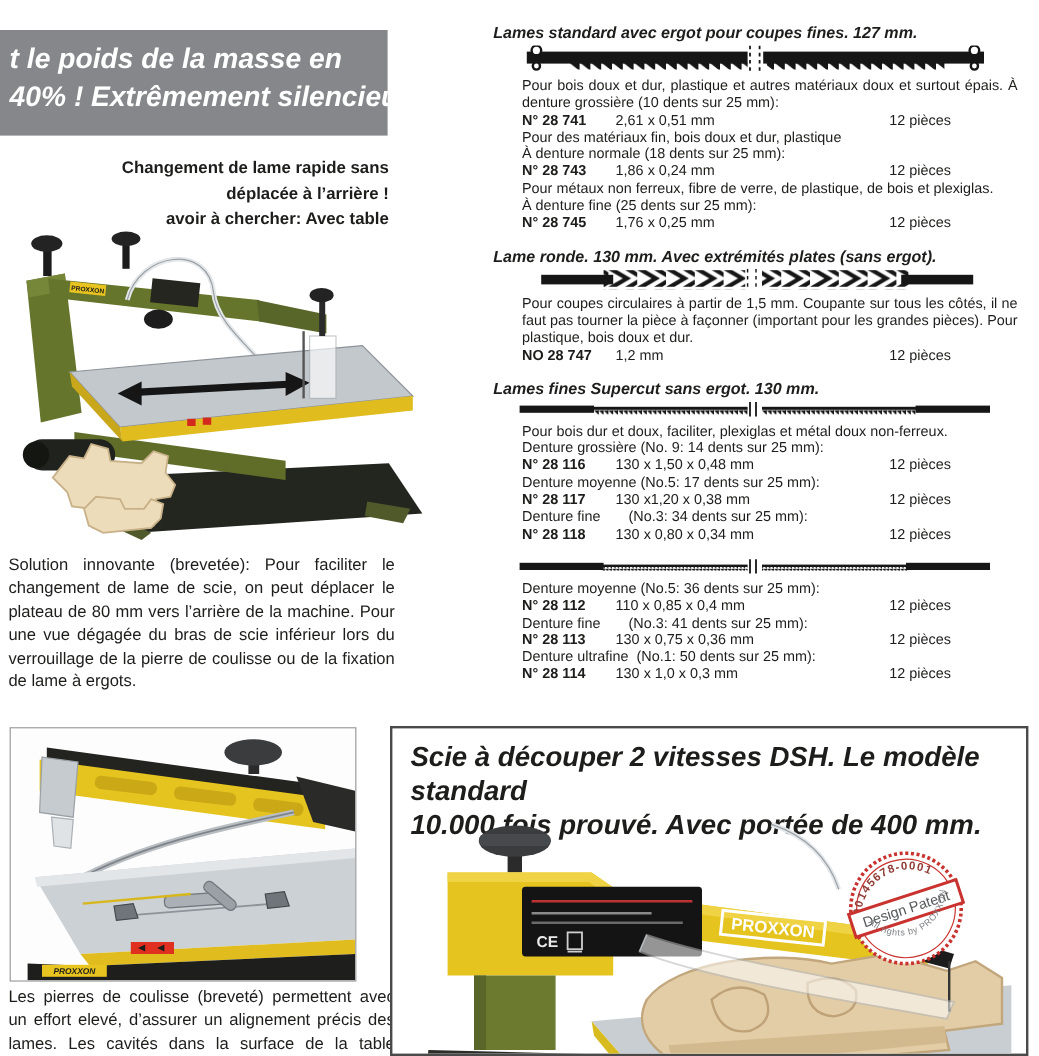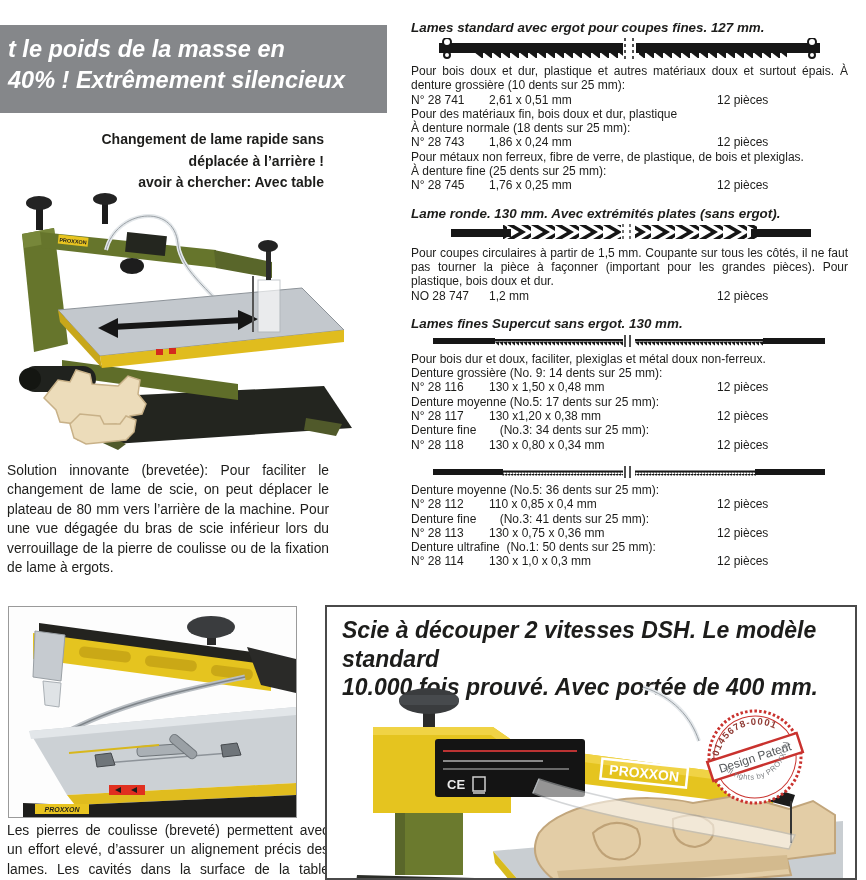--- a/index.html
+++ b/index.html
@@ -4,21 +4,21 @@
 <style>
   * { margin:0; padding:0; box-sizing:border-box; }
   html,body { background:#fff; }
   #page {
     position:relative; width:866px; height:880px; overflow:hidden;
     background:#fff; color:#1d1d1b;
     font-family:"Liberation Sans", sans-serif;
   }
   
   #banner {
-    position:absolute; left:0; top:25px; width:387px; height:88px;
+    position:absolute; left:0; top:25px; width:323px; height:88px;
     background:#85878a; color:#fff; padding:9px 6px 0 8px;
     font-weight:bold; font-style:italic; font-size:23.5px; line-height:31px;
     white-space:nowrap;
   }
   #headline {
     position:absolute; left:0; top:129px; width:324px;
     text-align:right; font-weight:bold; 
     font-size:14px; line-height:21.5px; color:#1d1d1b;
   }
   #photo1 { position:absolute; left:6px; top:192px; width:354px; height:264px; }
@@ -33,24 +33,24 @@
     border:1px solid #9a9a9a; background:#fff; overflow:hidden;
   }
   
   #rightcol { position:absolute; left:411px; top:20px; width:437px; }
   .section { margin-bottom:13px; }
   .sec-title {
     font-weight:bold; font-style:italic; font-size:13.4px; line-height:16px;
     margin-bottom:2px; color:#1d1d1b;
   }
   .blade { display:block; margin:2px 0 4px 0; }
-  .sec-lines { font-size:12px; line-height:14.3px; }
+  .sec-lines { font-size:12px; line-height:14.3px;margin-left:24px; }
   .txt { text-align:justify; }
   .prow { position:relative; }
-  .pno { display:inline-block; width:78px; font-weight:normal; }
+  .pno { display:inline-block; width:78px; font-weight:bold; }
   .pqty { position:absolute; left:306px; top:0; }
   
   #dsh-box {
     position:absolute; left:325px; top:605px; width:532px; height:275px;
     border:2px solid #4a4a4a; background:#fff; overflow:hidden;
   }
   #dsh-title {
     padding:9px 10px 0 15px; font-weight:bold; font-style:italic;
     font-size:23px; line-height:28.5px; color:#1d1d1b;
   }

